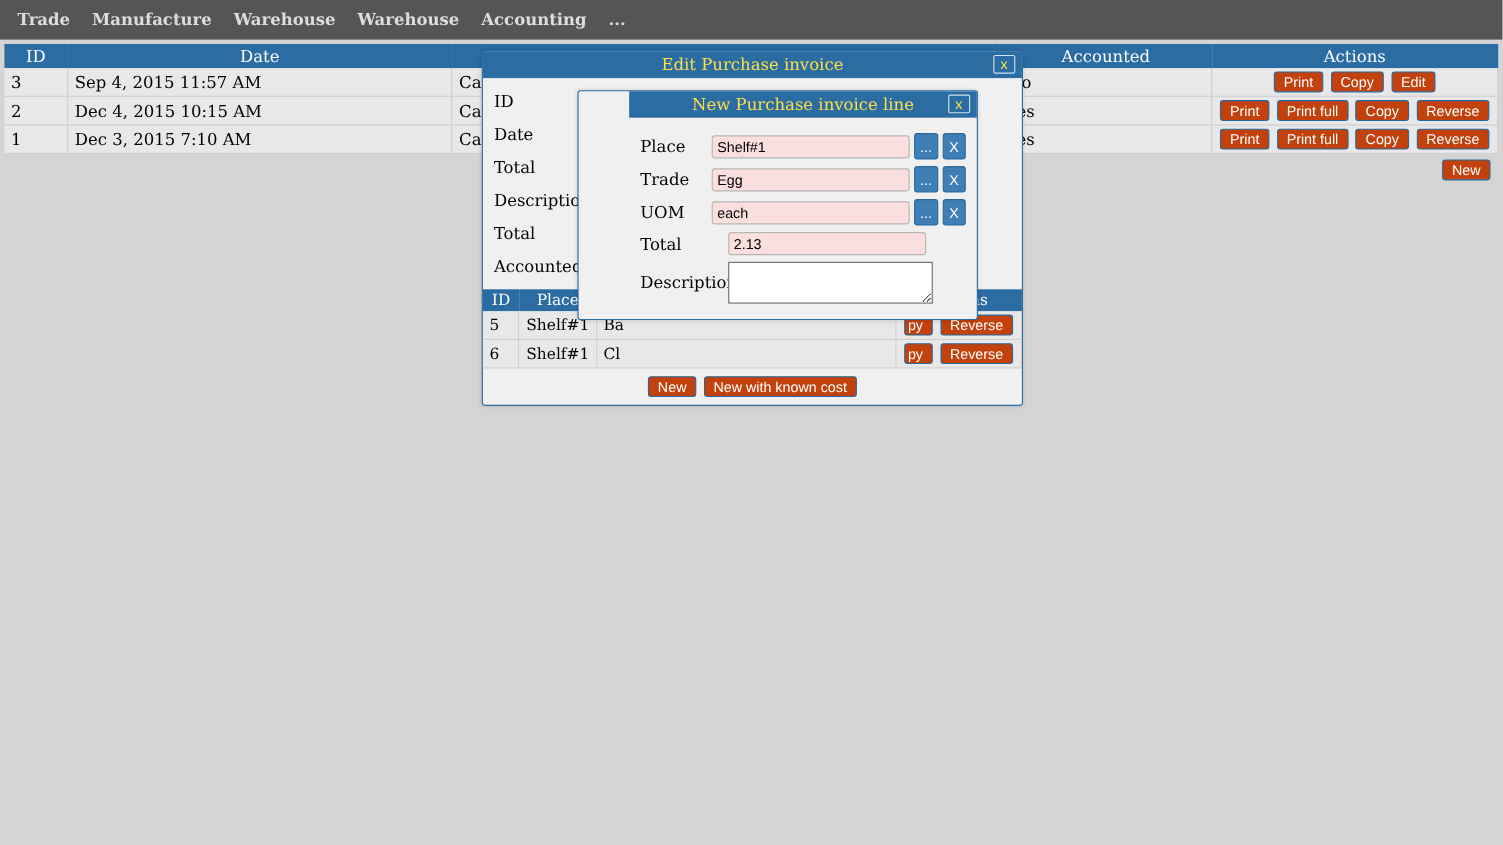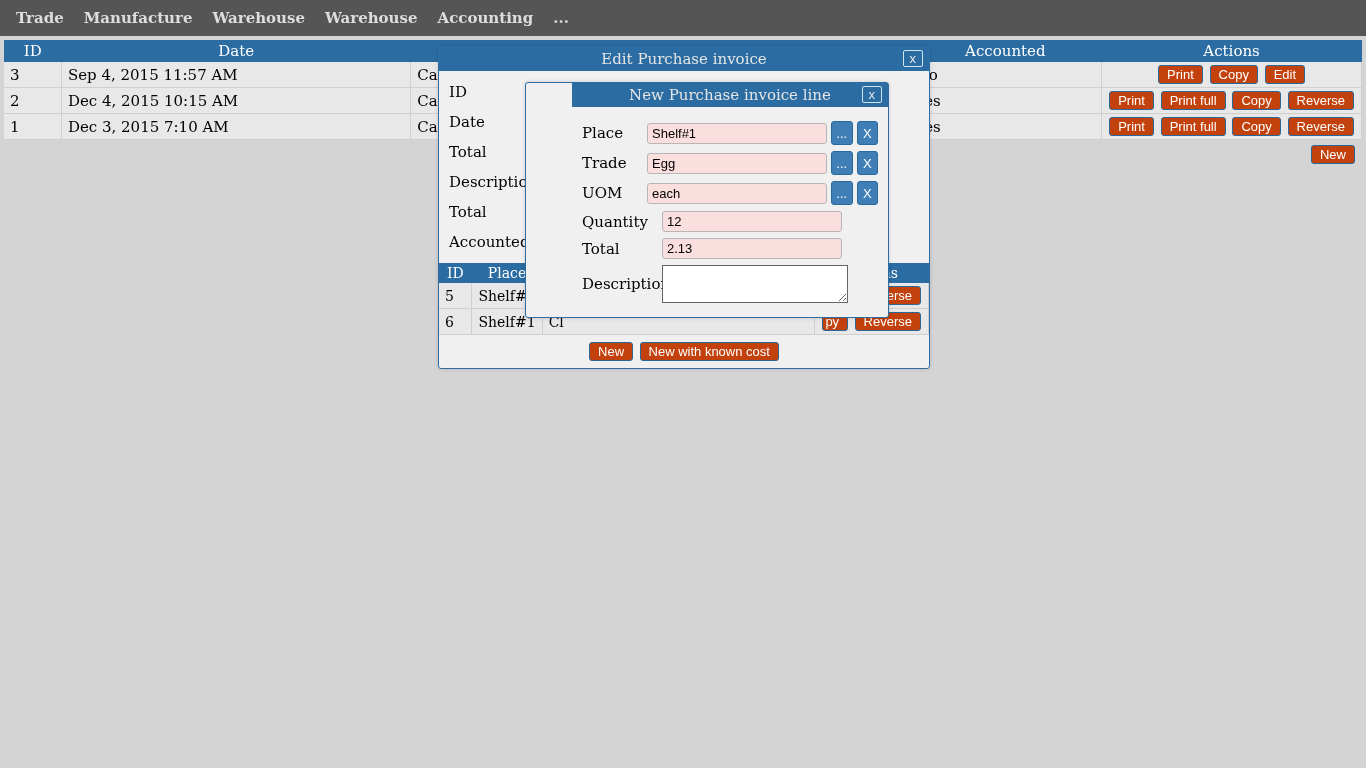--- a/index.html
+++ b/index.html
@@ -12,21 +12,21 @@
   td{padding:2px 6px;background:#e8e8e8;border-right:1px solid #cfcfcf;font-size:15px;}
   tr.row td{border-bottom:1px solid #cfcfcf;}
   .main-table-wrap{padding:4px;}
   
   .btn{display:inline-block;background:#c2410c;color:#fff;border:1px solid #27699d;border-radius:3px;padding:1px 8px;font-size:13px;font-family:Liberation Sans, sans-serif;cursor:pointer;margin:1px;}
   .btn-lg{padding:4px 14px;font-size:15px;border-radius:3px;}
   .actions-cell{text-align:center;white-space:nowrap;}
   .new-row{text-align:right;padding:4px 6px;}
   
   .dialog{position:absolute;background:#f0f0f0;border:1px solid #2b6ca3;border-radius:3px;box-shadow:0 0 4px rgba(0,0,0,.15);}
-  .dialog-title{background:#2b6ca3;color:#e5e5e5;padding:3px 8px;font-size:15px;text-align:center;position:relative;}
+  .dialog-title{background:#2b6ca3;color:#fde047;padding:3px 8px;font-size:15px;text-align:center;position:relative;}
   .dialog-close{position:absolute;right:6px;top:3px;border:1px solid #cfe2f0;border-radius:2px;padding:0 6px;cursor:pointer;font-family:Arial,sans-serif;font-size:13px;}
   .dialog-body{padding:8px 10px;}
   .form-row{display:flex;align-items:center;margin:6px 0;}
   .form-row label{width:80px;font-size:15px;}
   .form-row input[type=text]{border:1px solid #b6b6b6;border-radius:3px;padding:2px 4px;font-family:Arial,sans-serif;font-size:13px;width:170px;}
   .form-row input.pink{background:#fbdede;}
   .form-row textarea{border:1px solid #666;width:180px;height:32px;resize:both;font-family:Arial,sans-serif;font-size:13px;}
   .icon-btn{background:#3f7fb5;color:#fff;border:1px solid #27699d;border-radius:3px;width:24px;height:22px;display:inline-flex;align-items:center;justify-content:center;font-family:Arial,sans-serif;font-size:13px;cursor:pointer;margin-left:4px;}
   .dialog-buttons{text-align:center;padding:6px 0;}
   .edit-dialog{left:438px;top:46px;width:490px;}
@@ -171,24 +171,20 @@
       <span class="icon-btn">...</span>
       <span class="icon-btn">X</span>
     </div>
     <div class="form-row">
       <label>UOM</label>
       <input type="text" class="pink" value="each" style="">
       <span class="icon-btn">...</span>
       <span class="icon-btn">X</span>
     </div>
     <div class="form-row">
-      <label>Quantity</label>
-      <input type="text" class="pink" value="12" style="">
-    </div>
-    <div class="form-row">
       <label>Total</label>
       <input type="text" class="pink" value="2.13" style="">
     </div>
     <div class="form-row">
       <label>Description</label>
       <textarea style=""></textarea>
     </div>
   </div>
 </div>
 

